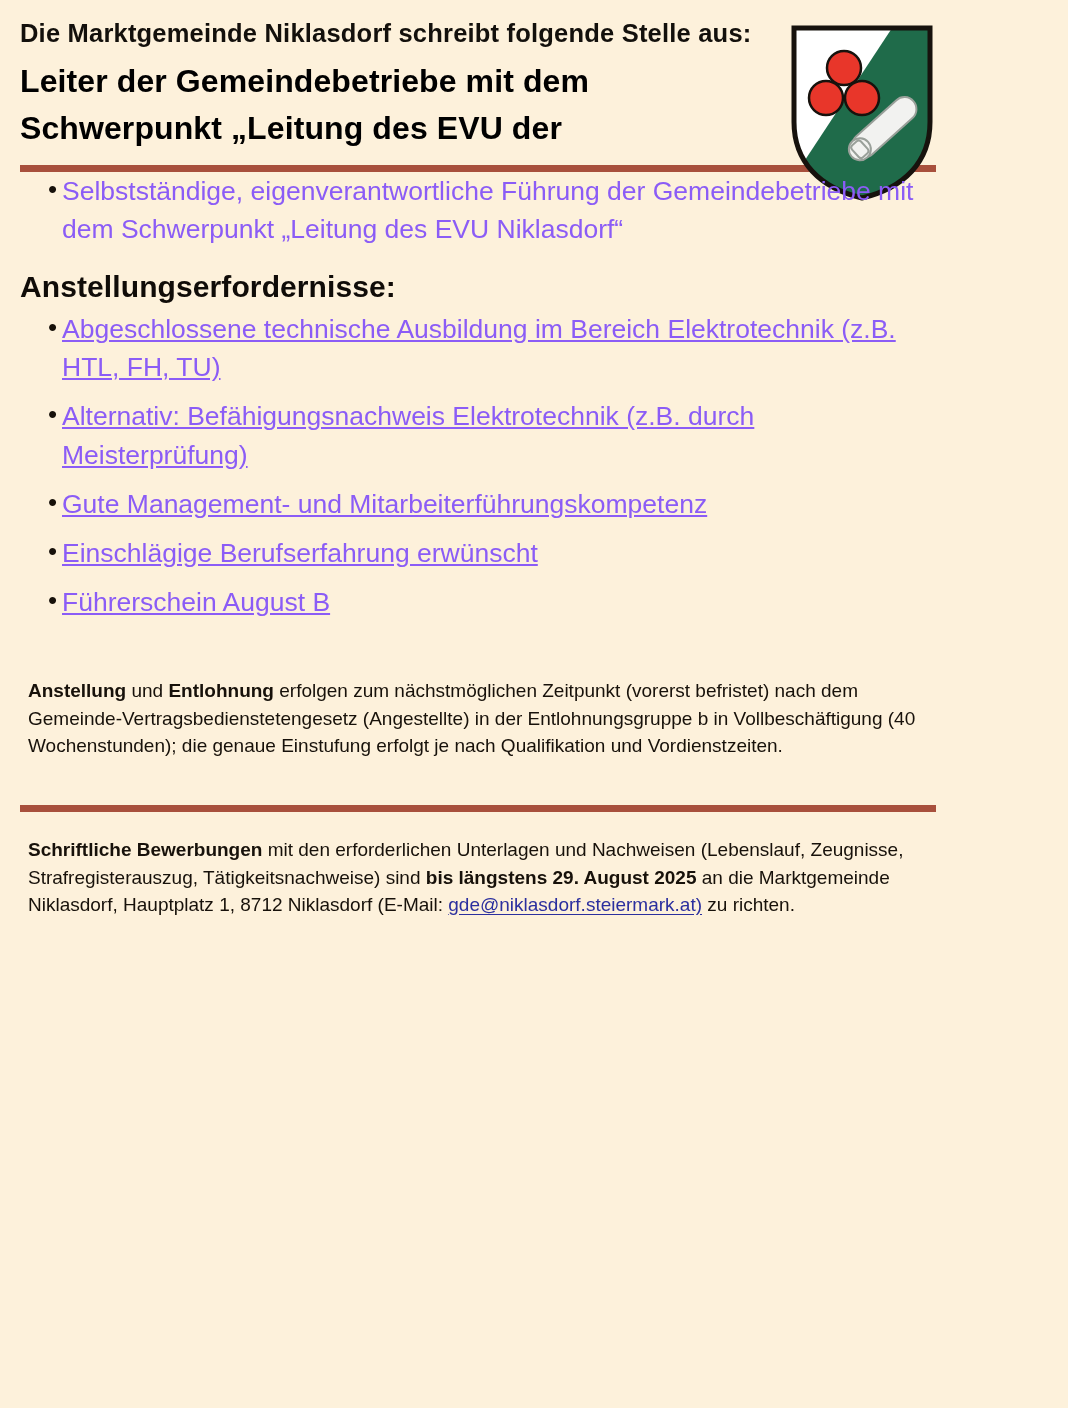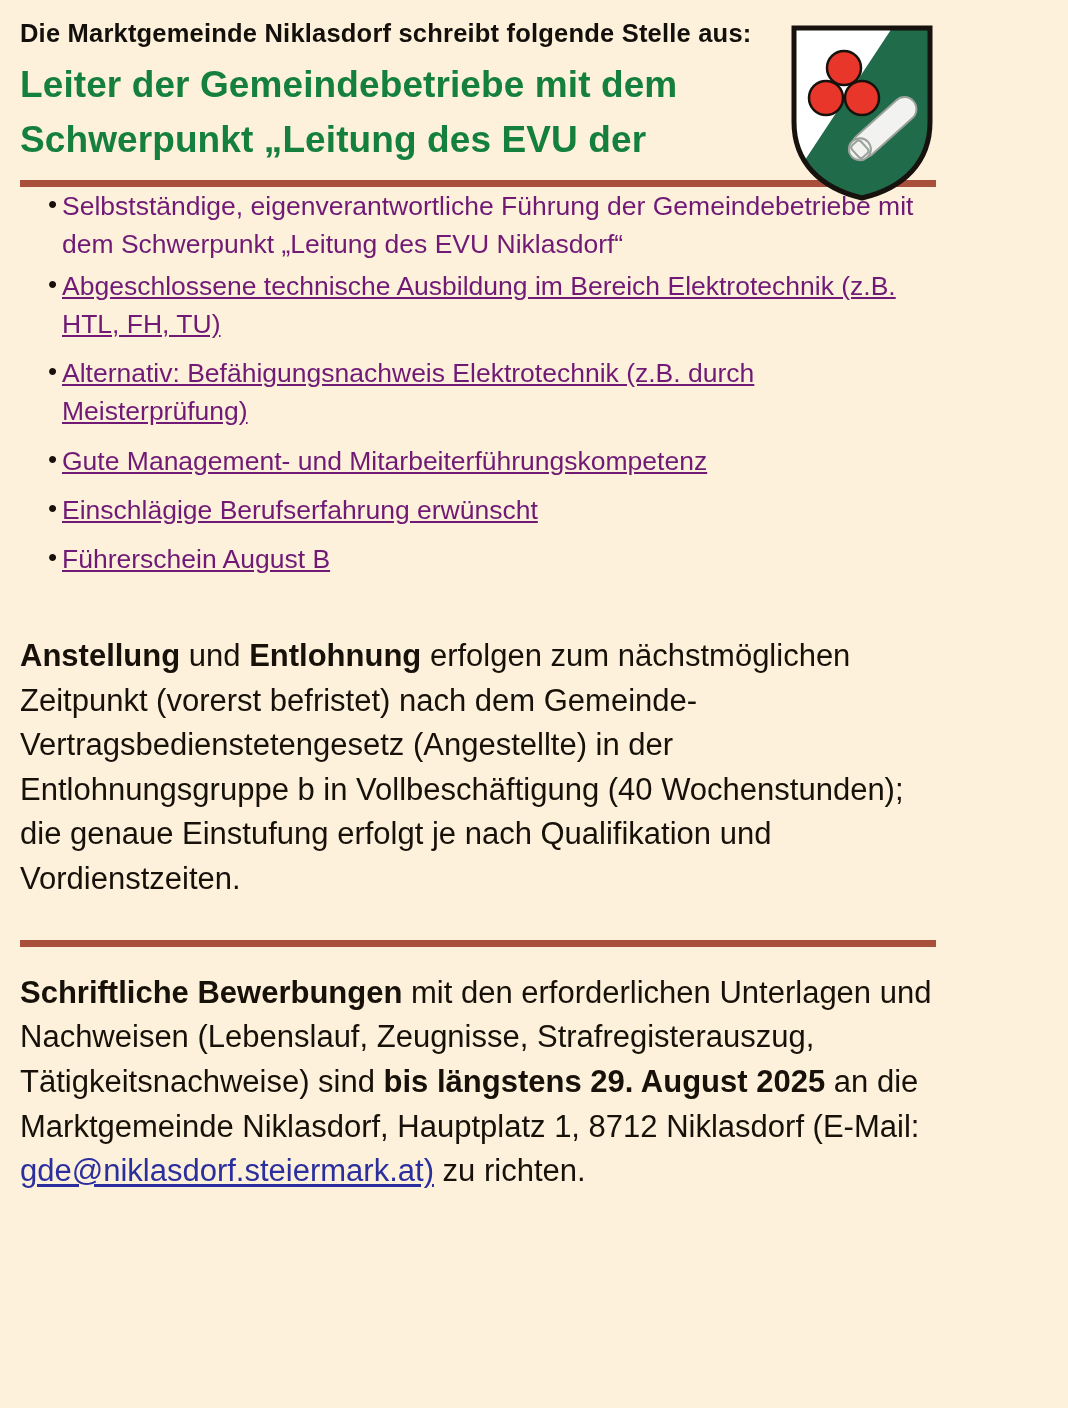--- a/index.html
+++ b/index.html
@@ -33,22 +33,22 @@
     font-size: 25.5px;
     font-weight: 600;
     letter-spacing: 0.2px;
     color: #13100c;
     line-height: 1.18;
     margin: 0 0 10px 0;
     max-width: 840px;
   }
   .job-title {
     margin: 0;
-    color: #15803d;
-    font-size: 37px;
+    color: #000000;
+    font-size: 32px;
     font-weight: bold;
     line-height: 1.48;
     max-width: 840px;
     letter-spacing: 0.1px;
   }
   .job-title .tline { display: block; }
   .job-title .mwd { margin-left: 18px; }
 
   
   .crest {
@@ -83,37 +83,37 @@
   ul.bullets {
     list-style: none;
     margin: 0;
     padding: 0;
   }
   ul.bullets li {
     position: relative;
     padding-left: 42px;
     font-size: 26.5px;
     line-height: 1.44;
-    color: #701a75;
+    color: #8b5cf6;
     margin-bottom: 4px;
   }
   ul.bullets li::before {
     content: "\2022";
     position: absolute;
     left: 28px;
     top: -1px;
     font-size: 26px;
     color: #17110a;
   }
   ul.bullets.spaced li { margin-bottom: 11px; text-decoration: underline; }
 
   p.para {
-    font-size: 31px;
+    font-size: 19px;
     line-height: 1.44;
-    margin: 0;
+    margin: 8px;
     color: #17110a;
   }
   p.para .b { font-weight: bold; }
 
   .block-anstellung { margin-top: 56px; }
   .block-bewerbung  { margin-top: 24px; }
 
   a.mail-link {
     color: #2b2f9e;
     text-underline-offset: 3px;
@@ -166,20 +166,21 @@
 
   <div class="rule"></div>
 
   <div class="body-wrap">
 
 
     <ul class="bullets">
       <li>Selbstständige, eigenverantwortliche Führung der Gemeindebetriebe mit dem Schwerpunkt „Leitung des EVU Niklasdorf“</li>
     </ul>
 
+    <h2 class="section-heading tight">Anstellungserfordernisse:</h2>
 
     <ul class="bullets spaced">
       <li>Abgeschlossene technische Ausbildung im Bereich Elektrotechnik (z.B. HTL, FH, TU)</li>
       <li>Alternativ: Befähigungsnachweis Elektrotechnik (z.B. durch Meisterprüfung)</li>
       <li>Gute Management- und Mitarbeiterführungskompetenz</li>
       <li>Einschlägige Berufserfahrung erwünscht</li>
       <li>Führerschein August B</li>
     </ul>
 
     <div class="block-anstellung">

